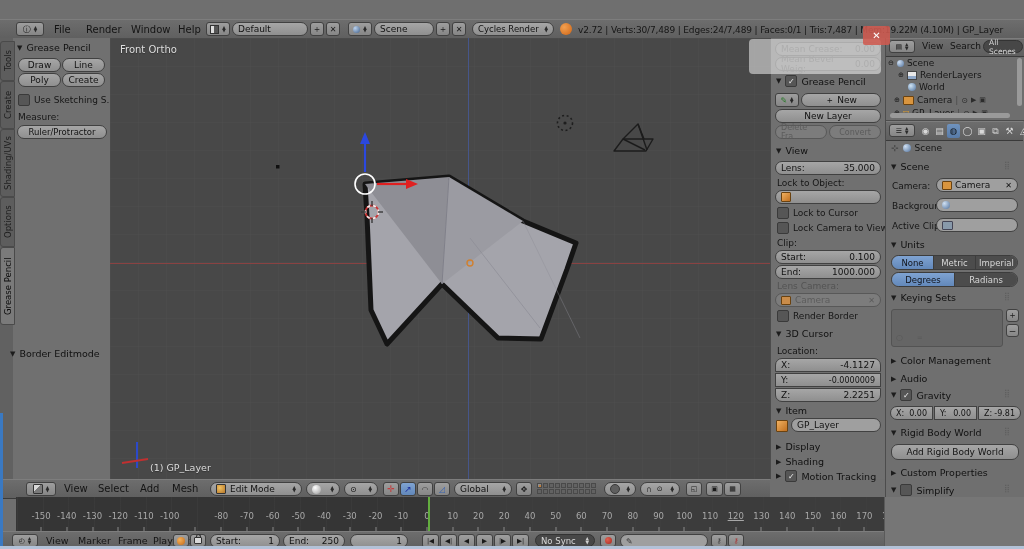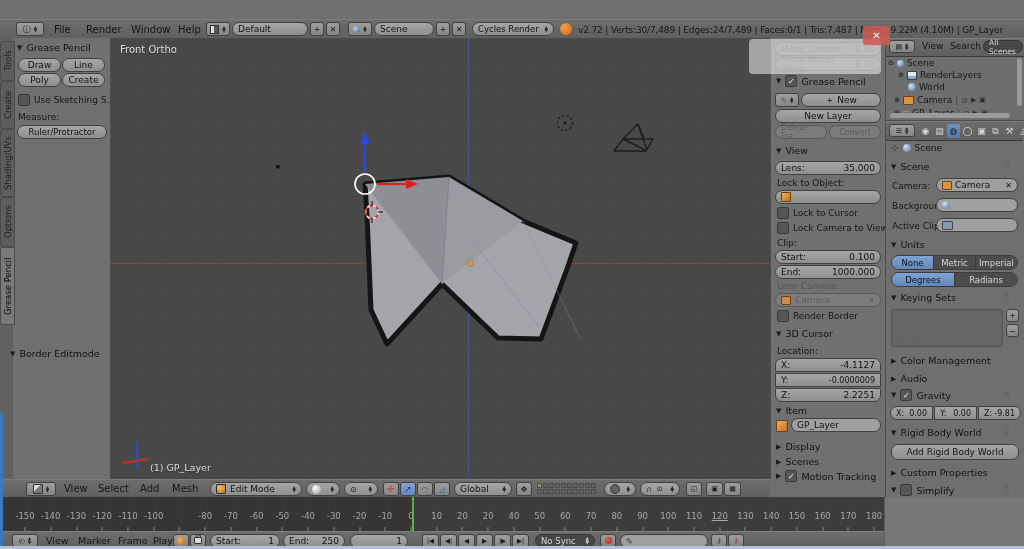--- a/index.html
+++ b/index.html
@@ -391,21 +391,21 @@
       </div>
     <div class="abs" style="left:5px;top:382px;width:10px;height:10px;background:linear-gradient(135deg,#f0b060,#c07020);border:1px solid #6a4210;border-radius:1px;"></div>
     <div class="abs field" style="left:20px;top:380px;width:90px;background:#9f9f9f;">GP_Layer</div>
 
     <div class="abs phead" style="left:5px;top:403px;">
         <span class="tri">▶</span>
         <span>Display</span>
       </div>
     <div class="abs phead" style="left:5px;top:418px;">
         <span class="tri">▶</span>
-        <span>Scenes</span>
+        <span>Shading</span>
       </div>
     <div class="abs phead" style="left:5px;top:432px;">
         <span class="tri">▶</span>
         <span class="chk">✓</span>
         <span>Motion Tracking</span>
       </div>
   </div>
 
   <div class="abs" style="left:885px;top:38px;width:139px;height:82px;background:#6e6e6e;border-left:1px solid #4c4c4c;box-sizing:border-box;">
     <div class="abs hbar" style="left:0;top:0;width:139px;height:17px;">
@@ -575,21 +575,21 @@
     <div class="abs field spread dis" style="left:4px;top:382px;width:62px;font-size:8px;">
         <span>Subdivisio:</span>
         <span>6</span>
       </div>
     <div class="abs field spread dis" style="left:70px;top:382px;width:64px;font-size:8px;">
         <span>Child</span>
         <span>1.000</span>
       </div>
   </div>
 
-  <div class="abs" style="left:0;top:497px;width:884px;height:34px;background:#353535;overflow:hidden;">
+  <div class="abs" style="left:16px;top:497px;width:884px;height:34px;background:#353535;overflow:hidden;">
     <div class="abs" style="left:413px;top:0;width:471px;height:34px;background:#3c3c3c;"></div>
     <div class="abs" style="left:1px;top:0;width:884px;height:34px;background:repeating-linear-gradient(90deg,#41414166 0 1px,transparent 1px 25.73px);"></div>
     <div class="abs" style="left:0;top:0;width:884px;height:34px;">
         <span class="rnum" style="left: 25.05px;">-150</span>
         <span class="rtick" style="left: 25.05px;"></span>
         <span class="rnum" style="left: 50.78px;">-140</span>
         <span class="rtick" style="left: 50.78px;"></span>
         <span class="rnum" style="left: 76.51px;">-130</span>
         <span class="rtick" style="left: 76.51px;"></span>
         <span class="rnum" style="left: 102.24px;">-120</span>

